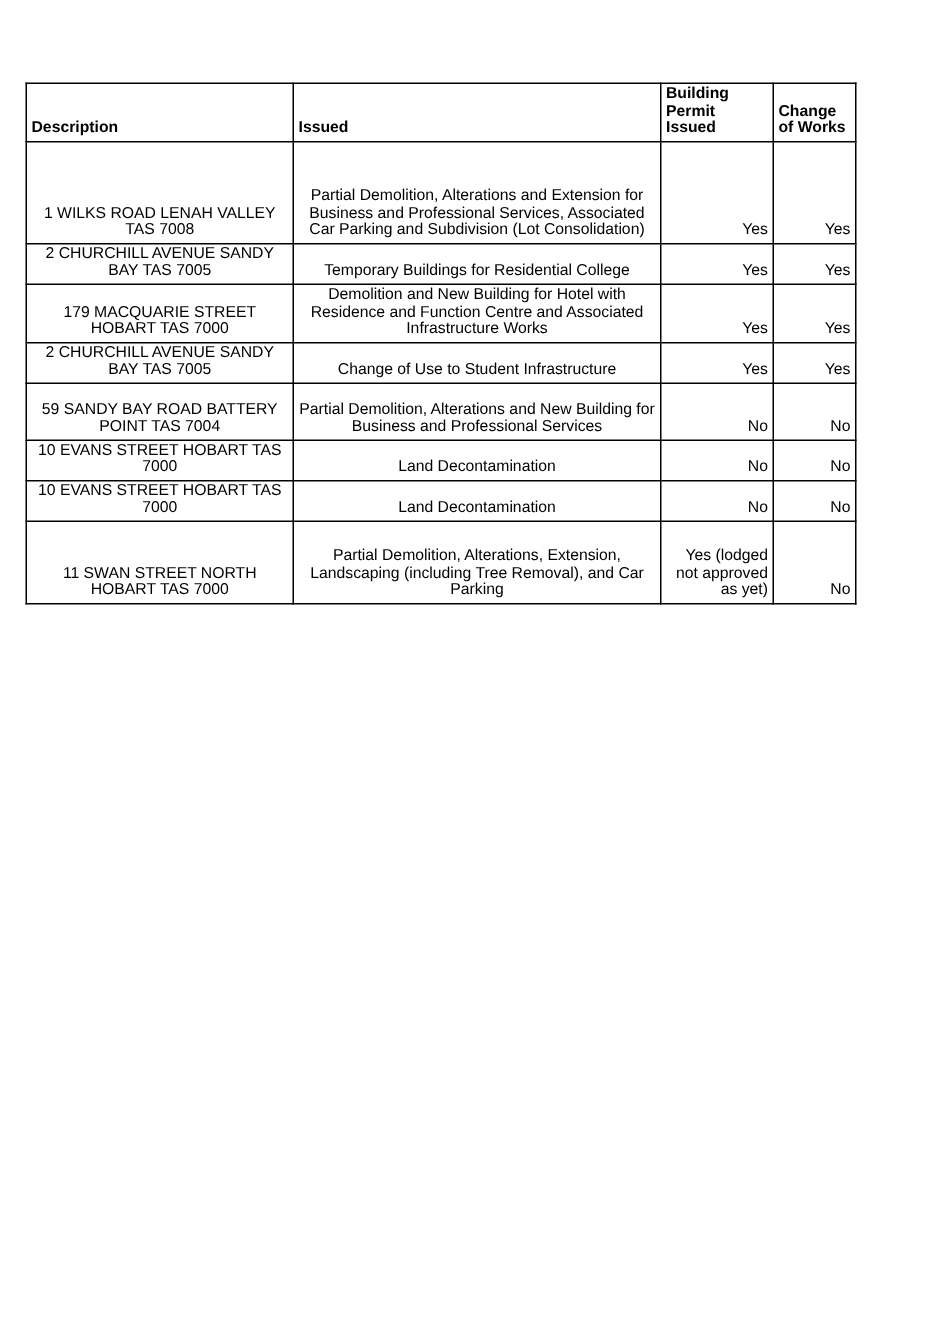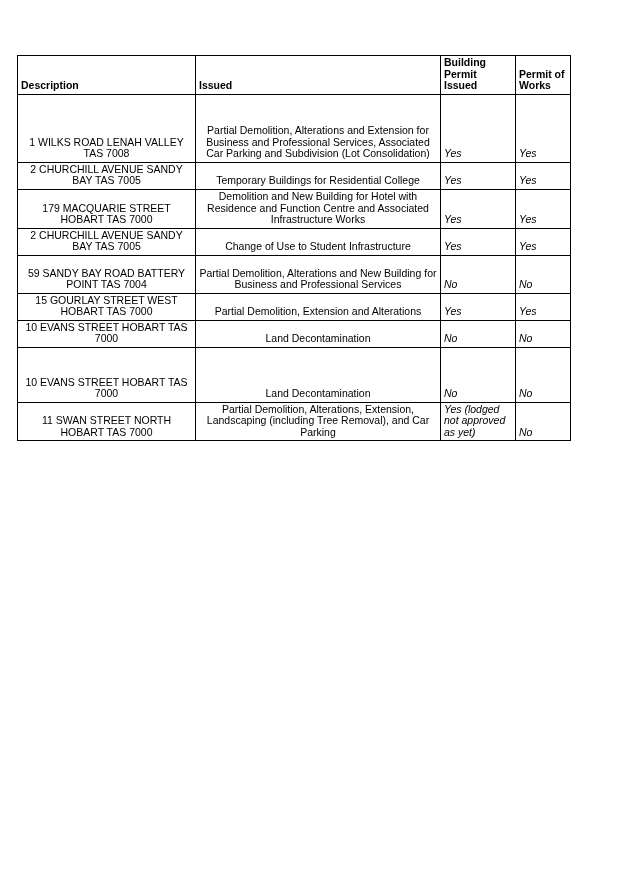--- a/index.html
+++ b/index.html
@@ -40,21 +40,21 @@
   table.permits th {
     font-weight: bold;
     text-align: left;
   }
   th.h-center {
     text-align: center;
     vertical-align: middle;
     margin-top: 36px;
   }
   td.cell-left   { text-align: center; }
-  td.cell-center { text-align: left; font-style: italic; }
+  td.cell-center { text-align: right; }
 
   thead tr              { height: 38px; }
   tbody tr:nth-child(1) { height: 68px; }
   tbody tr:nth-child(2) { height: 22px; }
   tbody tr:nth-child(3) { height: 39px; }
   tbody tr:nth-child(4) { height: 26px; }
   tbody tr:nth-child(5) { height: 38px; }
   tbody tr:nth-child(6) { height: 23px; }
   tbody tr:nth-child(7) { height: 27px; }
   tbody tr:nth-child(8) { height: 55px; }
@@ -71,21 +71,21 @@
       <col class="c-desc">
       <col class="c-addr">
       <col class="c-permit">
       <col class="c-works">
     </colgroup>
     <thead>
       <tr>
         <th>Description</th>
         <th>Issued</th>
         <th class="h-center">Building Permit Issued</th>
-        <th class="h-center">Permit of Works</th>
+        <th class="h-center">Change of Works</th>
       </tr>
     </thead>
     <tbody>
         <tr>
           <td class="cell-left">1 WILKS ROAD LENAH VALLEY TAS 7008</td>
           <td class="cell-left">Partial Demolition, Alterations and Extension for Business and Professional Services, Associated Car Parking and Subdivision (Lot Consolidation)</td>
           <td class="cell-center">Yes</td>
           <td class="cell-center">Yes</td>
         </tr>
         <tr>
@@ -106,26 +106,20 @@
           <td class="cell-center">Yes</td>
           <td class="cell-center">Yes</td>
         </tr>
         <tr>
           <td class="cell-left">59 SANDY BAY ROAD BATTERY POINT TAS 7004</td>
           <td class="cell-left">Partial Demolition, Alterations and New Building for Business and Professional Services</td>
           <td class="cell-center">No</td>
           <td class="cell-center">No</td>
         </tr>
         <tr>
-          <td class="cell-left">15 GOURLAY STREET WEST HOBART TAS 7000</td>
-          <td class="cell-left">Partial Demolition, Extension and Alterations</td>
-          <td class="cell-center">Yes</td>
-          <td class="cell-center">Yes</td>
-        </tr>
-        <tr>
           <td class="cell-left">10 EVANS STREET HOBART TAS 7000</td>
           <td class="cell-left">Land Decontamination</td>
           <td class="cell-center">No</td>
           <td class="cell-center">No</td>
         </tr>
         <tr>
           <td class="cell-left">10 EVANS STREET HOBART TAS 7000</td>
           <td class="cell-left">Land Decontamination</td>
           <td class="cell-center">No</td>
           <td class="cell-center">No</td>

